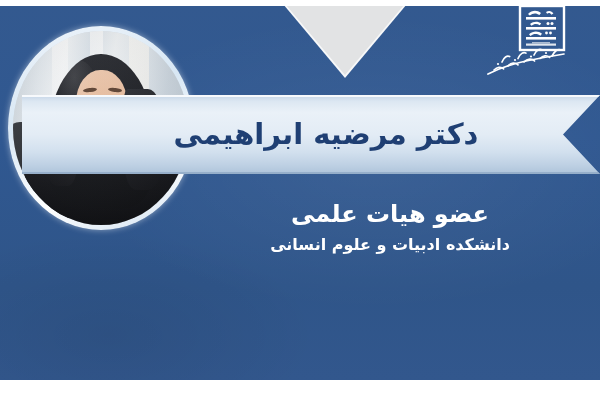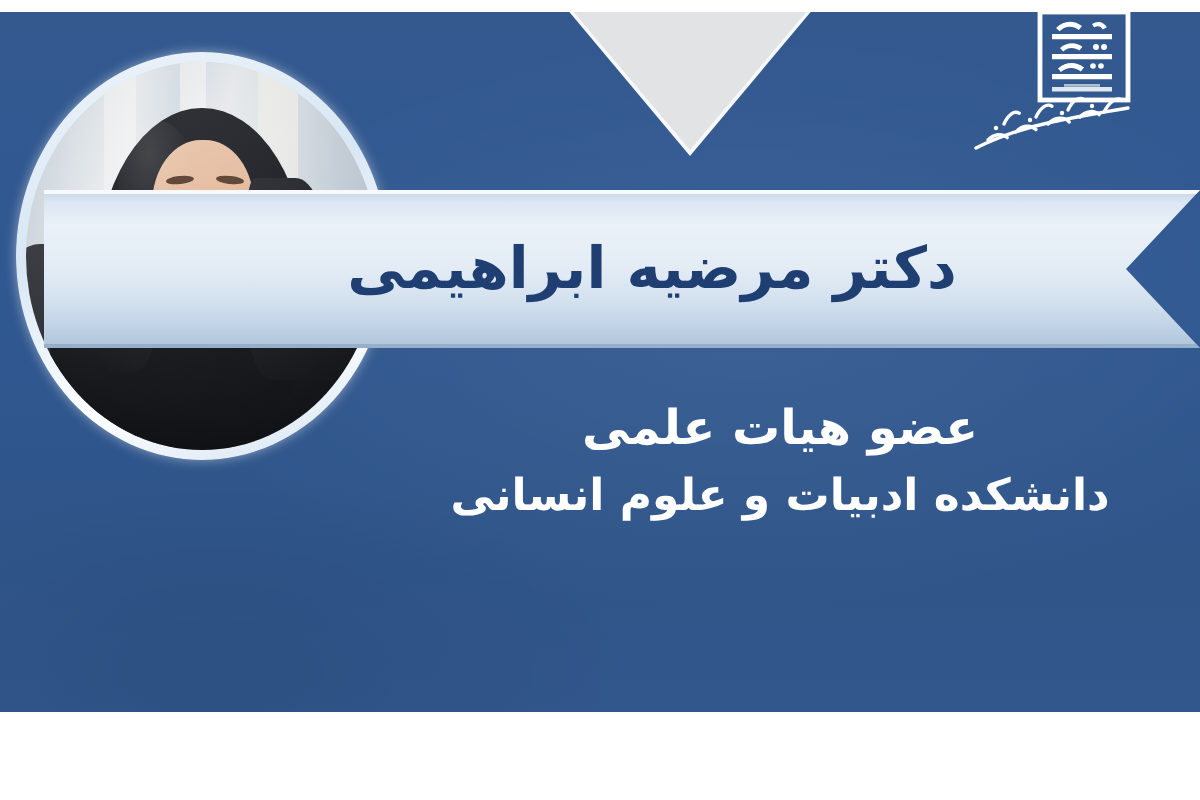--- a/index.html
+++ b/index.html
@@ -8,21 +8,21 @@
     padding: 0;
     background: #ffffff;
   }
   body {
     font-family: "DejaVu Sans", "Liberation Sans", sans-serif;
   }
 
   .card {
     position: relative;
     width: 600px;
-    height: 356px;
+    height: 400px;
     overflow: hidden;
     background: #ffffff;
     text-decoration: underline;
   }
 
   
   .blue-field {
     position: absolute;
     left: 0;
     top: 5px;
@@ -338,21 +338,21 @@
     direction: rtl;
     color: #ffffff;
   }
   .subtitle .line1 {
     font-size: 24px;
     font-weight: bold;
     line-height: 1.35;
     letter-spacing: 0.3px;
   }
   .subtitle .line2 {
-    font-size: 22px;
+    font-size: 16px;
     font-weight: bold;
     line-height: 1.35;
     letter-spacing: 0.3px;
     margin-top: 4px;
   }
 </style>
 </head>
 <body>
 
 <div class="card">

